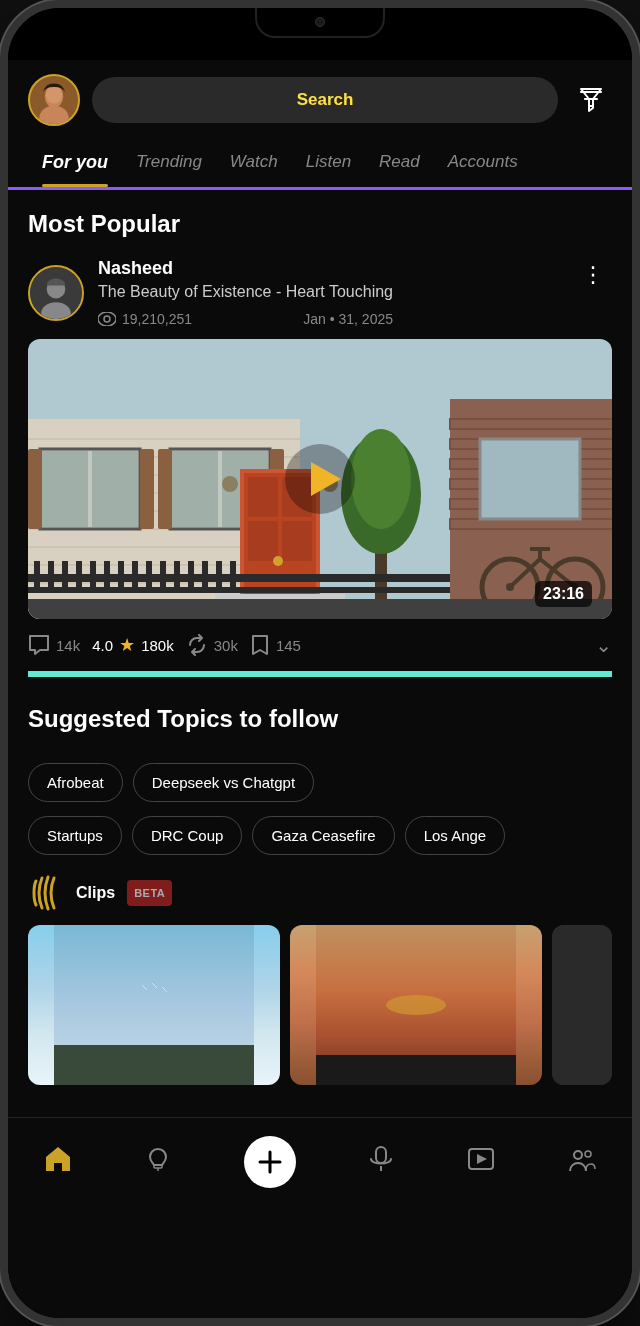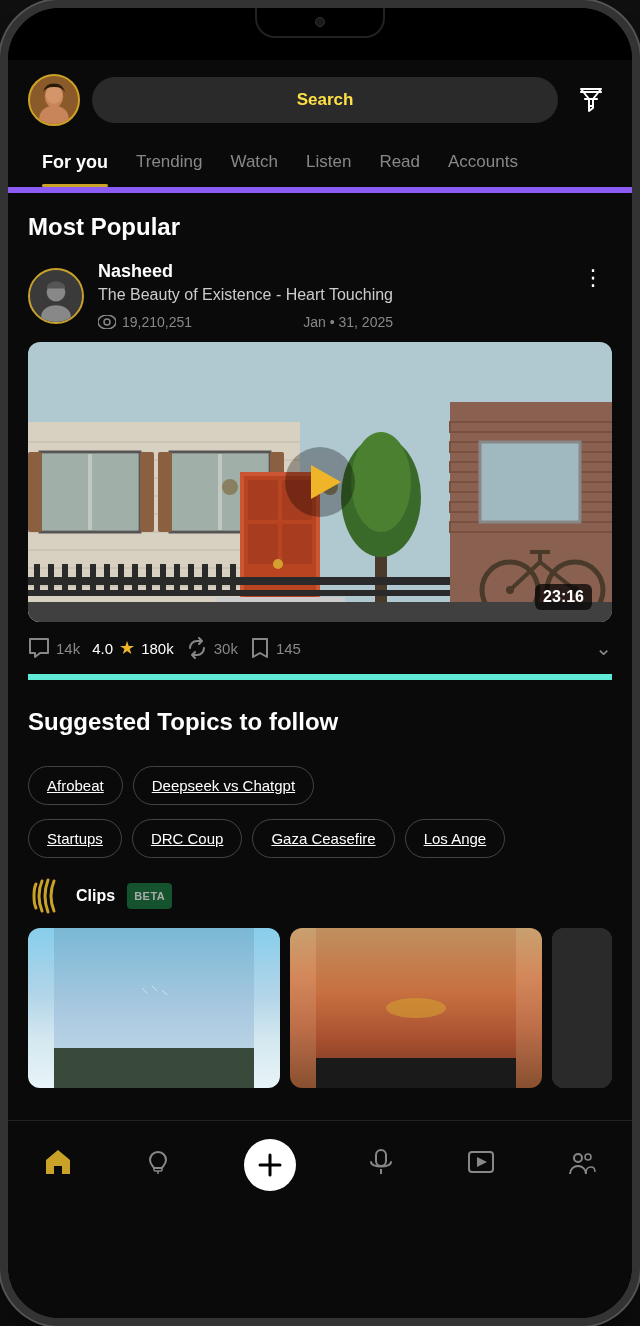--- a/index.html
+++ b/index.html
@@ -103,23 +103,24 @@
       display: flex;
       align-items: center;
       justify-content: center;
       cursor: pointer;
     }
 
     
     .nav-tabs {
       display: flex;
       padding: 0 20px;
-      border-bottom: 6px solid #8b5cf6;
+      border-bottom: 3px solid #8b5cf6;
       overflow-x: auto;
       scrollbar-width: none;
+      font-style: italic;
     }
     .nav-tabs::-webkit-scrollbar { display: none; }
     .nav-tab {
       padding: 12px 14px 14px;
       color: #888;
       font-size: 17px;
       white-space: nowrap;
       cursor: pointer;
       position: relative;
       flex-shrink: 0;
@@ -279,21 +280,20 @@
       padding-bottom: 4px;
     }
     .topic-chip {
       border: 1.5px solid #444;
       border-radius: 30px;
       padding: 10px 18px;
       color: #fff;
       font-size: 15px;
       cursor: pointer;
       white-space: nowrap;
-      text-decoration: underline;
     }
     .topic-chip.active {
       background: #c9a227;
       border-color: #c9a227;
       color: #000;
       font-weight: 600;
     }
 
     
     .clips-section {
@@ -310,21 +310,21 @@
       height: 36px;
       color: #c9a227;
       font-size: 26px;
     }
     .clips-label {
       font-size: 16px;
       font-weight: 700;
       color: #fff;
     }
     .beta-badge {
-      background: #14532d;
+      background: #7f1d1d;
       color: #aaa;
       font-size: 11px;
       padding: 7px 7px;
       border-radius: 4px;
       font-weight: 600;
       letter-spacing: 0.5px;
       text-align: right;
     }
     .clips-row {
       display: flex;

